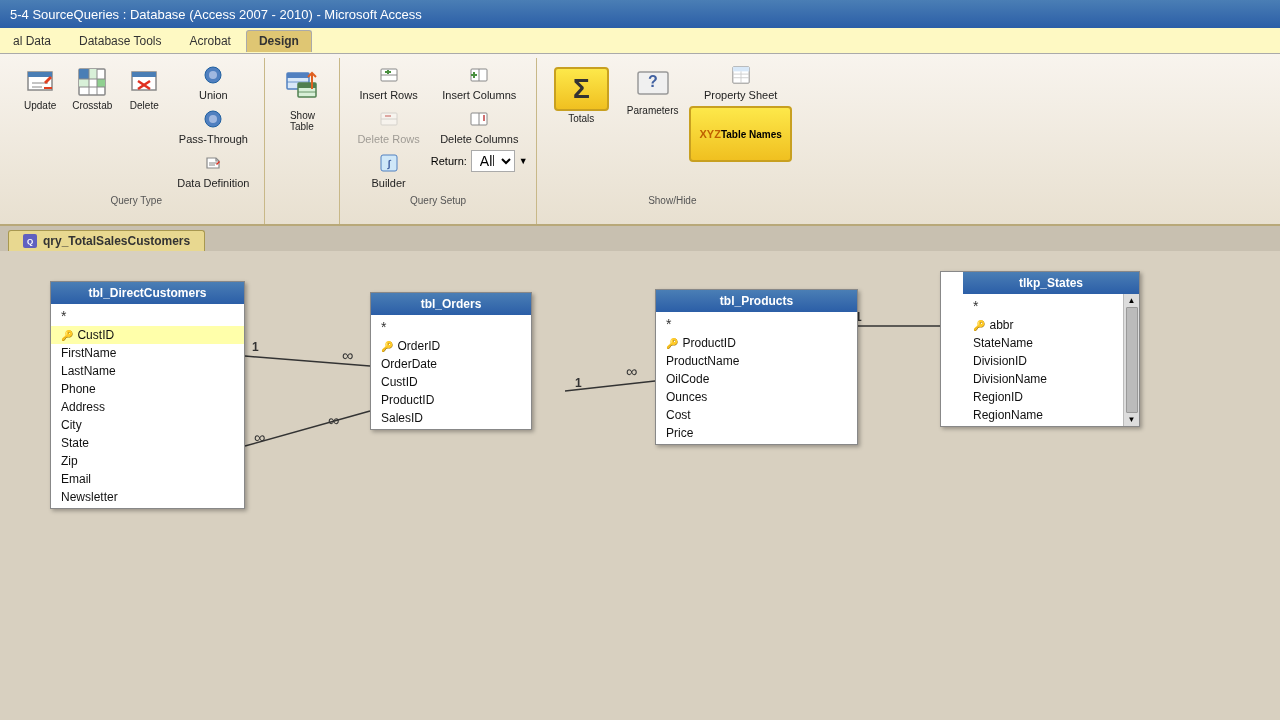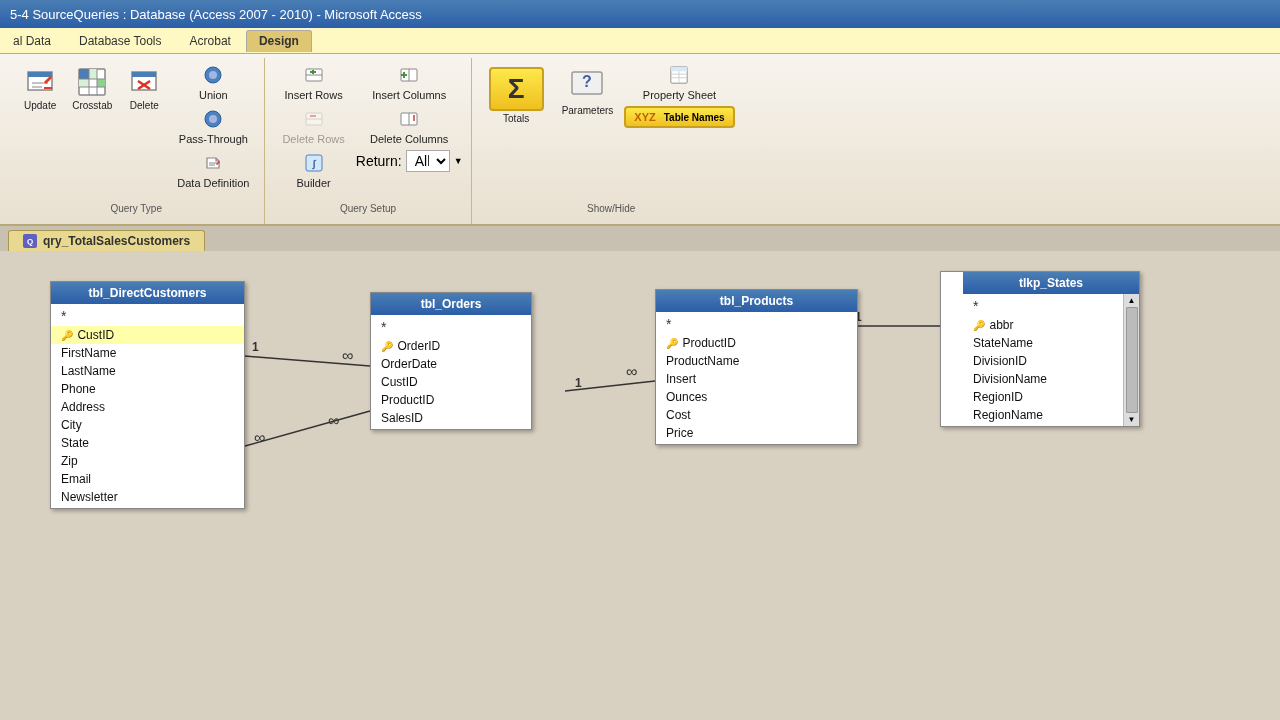--- a/index.html
+++ b/index.html
@@ -65,21 +65,21 @@
       display: flex;
       flex-direction: column;
       align-items: flex-start;
       border-right: 1px solid #c8b888;
       padding: 4px 10px 0 10px;
       position: relative;
     }
     .ribbon-group:last-child { border-right: none; }
     .ribbon-group-label {
       position: absolute;
-      bottom: 10px;
+      bottom: 18px;
       left: 0; right: 0;
       text-align: center;
       font-size: 10px;
       color: #555;
     }
     .ribbon-buttons {
       display: flex;
       align-items: flex-start;
       gap: 4px;
       flex: 1;
@@ -161,27 +161,27 @@
       font-size: 11px;
       font-weight: bold;
     }
     .totals-btn .sigma { font-size: 28px; font-weight: bold; color: #333; }
 
     
     .table-names-btn {
       background: linear-gradient(to bottom, #fde84a, #f0c020);
       border: 2px solid #c8a020;
       border-radius: 4px;
-      padding: 3px 8px;
+      padding: 20px 8px;
       cursor: pointer;
       font-size: 10px;
       font-weight: bold;
       display: flex;
       align-items: center;
-      gap: 8px;
+      gap: 0;
     }
 
     
     .query-tab-bar {
       background: #c8c0b0;
       padding: 4px 8px 0 8px;
       display: flex;
     }
     .query-tab {
       background: #e8d890;
@@ -411,20 +411,39 @@
               <path d="M13 11 L16 8 L15 7 L12 10 Z" fill="#e03020"></path>
             </svg>
           </div>
           <span>Data Definition</span>
         </div>
       </div>
     </div>
     <span class="ribbon-group-label">Query Type</span>
   </div>
 
+  <div class="ribbon-group" style="padding: 4px 12px 0 12px;">
+    <div class="ribbon-buttons">
+      <div class="show-table-btn">
+        <div class="big-icon">
+          <svg width="36" height="36" viewBox="0 0 36 36">
+            <rect x="3" y="6" width="22" height="16" fill="#d8e8f8" stroke="#5080c0" stroke-width="1.5" rx="1"></rect>
+            <rect x="3" y="6" width="22" height="5" fill="#5080c0"></rect>
+            <line x1="3" y1="15" x2="25" y2="15" stroke="#5080c0" stroke-width="0.8"></line>
+            <rect x="14" y="16" width="18" height="14" fill="#d8f0d8" stroke="#508050" stroke-width="1.5" rx="1"></rect>
+            <rect x="14" y="16" width="18" height="5" fill="#508050"></rect>
+            <line x1="14" y1="25" x2="32" y2="25" stroke="#508050" stroke-width="0.8"></line>
+            <path d="M24 10 L28 6 L32 10 M28 6 L28 22" fill="none" stroke="#e06020" stroke-width="2"></path>
+          </svg>
+        </div>
+        <span>Show<br>Table</span>
+      </div>
+    </div>
+    <span class="ribbon-group-label"></span>
+  </div>
 
   <div class="ribbon-group" style="padding-right:8px;">
     <div class="ribbon-buttons">
       <div class="ribbon-stacked">
         <div class="ribbon-btn-small">
           <div class="icon-sm">
             <svg width="20" height="20" viewBox="0 0 20 20">
               <rect x="2" y="4" width="16" height="12" fill="#fff" stroke="#888" stroke-width="1" rx="1"></rect>
               <line x1="2" y1="10" x2="18" y2="10" stroke="#888" stroke-width="1"></line>
               <line x1="9" y1="5" x2="9" y2="9" stroke="#4a9040" stroke-width="2"></line>
@@ -469,21 +488,21 @@
           <div class="icon-sm">
             <svg width="20" height="20" viewBox="0 0 20 20">
               <rect x="2" y="4" width="16" height="12" fill="#fff" stroke="#888" stroke-width="1" rx="1"></rect>
               <line x1="10" y1="4" x2="10" y2="16" stroke="#888" stroke-width="1"></line>
               <line x1="15" y1="6" x2="15" y2="12" stroke="#c04040" stroke-width="1.5"></line>
             </svg>
           </div>
           <span>Delete Columns</span>
         </div>
         <div class="return-row">
-          <span style="font-size:14px;">Return:</span>
+          <span style="font-size:11px;">Return:</span>
           <select class="return-select">
             <option>All</option>
             <option>5</option>
             <option>25</option>
             <option>100</option>
           </select>
           <span style="font-size:9px;">▼</span>
         </div>
       </div>
     </div>
@@ -607,21 +626,21 @@
       <div class="db-table-header">
         <span>tbl_Products</span>
       </div>
       <div class="db-table-body">
         <div class="db-table-row asterisk">*</div>
         <div class="db-table-row pk">
           <span class="pk-icon">🔑</span>
           <span>ProductID</span>
         </div>
         <div class="db-table-row">ProductName</div>
-        <div class="db-table-row">Insert</div>
+        <div class="db-table-row">OilCode</div>
         <div class="db-table-row">Ounces</div>
         <div class="db-table-row">Cost</div>
         <div class="db-table-row">Price</div>
       </div>
     </div>
 
     <div class="db-table" style="left:940px; top:20px; width:200px; position:absolute;padding-left:22px;">
       <div class="db-table-header">
         <span>tlkp_States</span>
       </div>

